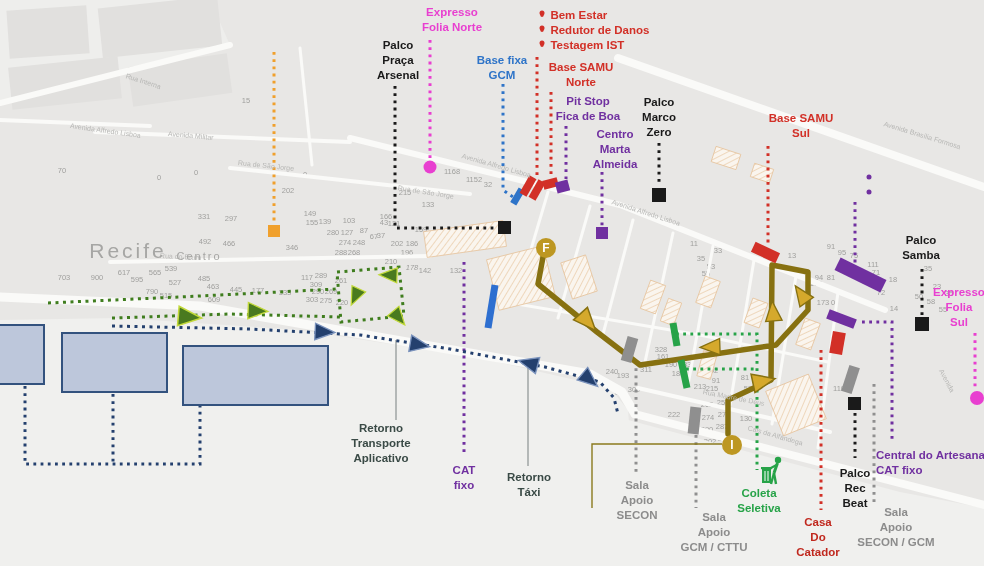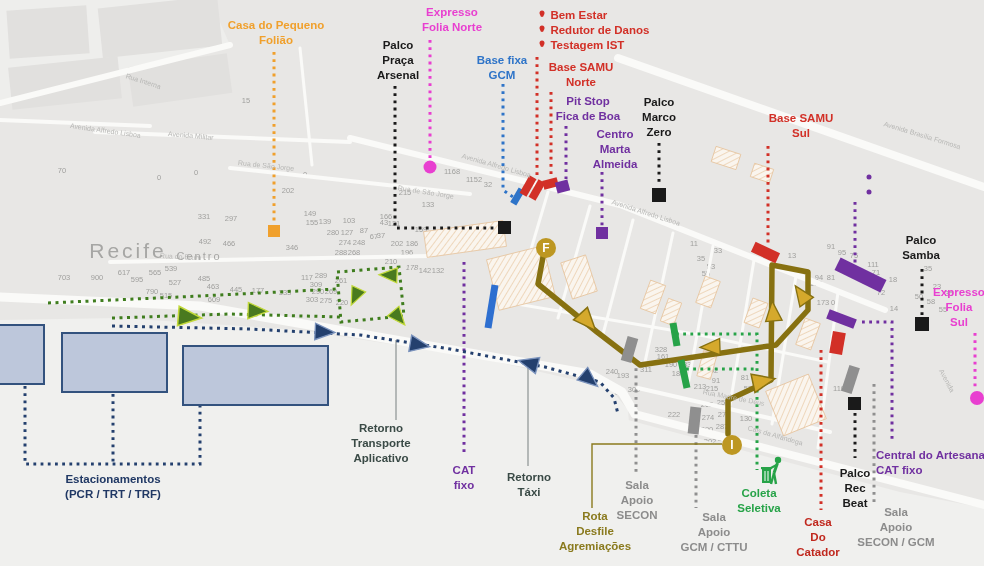--- a/index.html
+++ b/index.html
@@ -55,21 +55,21 @@
       <div class="num" style="left: 345px; top: 242px;">274</div>
       <div class="num" style="left: 359px; top: 242px;">248</div>
       <div class="num" style="left: 341px; top: 252px;">288</div>
       <div class="num" style="left: 354px; top: 252px;">268</div>
       <div class="num" style="left: 397px; top: 243px;">202</div>
       <div class="num" style="left: 412px; top: 243px;">186</div>
       <div class="num" style="left: 407px; top: 252px;">196</div>
       <div class="num" style="left: 391px; top: 261px;">210</div>
       <div class="num" style="left: 412px; top: 267px; font-style: italic;">178</div>
       <div class="num" style="left: 425px; top: 270px;">142</div>
-      <div class="num" style="left: 438px; top: 270px; text-align: right;">132</div>
+      <div class="num" style="left: 456px; top: 270px; text-align: right;">132</div>
       <div class="num" style="left: 421px; top: 229px;">159</div>
       <div class="num" style="left: 64px; top: 277px;">703</div>
       <div class="num" style="left: 97px; top: 277px;">900</div>
       <div class="num" style="left: 124px; top: 272px;">617</div>
       <div class="num" style="left: 137px; top: 279px;">595</div>
       <div class="num" style="left: 155px; top: 272px;">565</div>
       <div class="num" style="left: 171px; top: 268px;">539</div>
       <div class="num" style="left: 175px; top: 282px;">527</div>
       <div class="num" style="left: 152px; top: 291px;">790</div>
       <div class="num" style="left: 166px; top: 295px;">515</div>
@@ -299,22 +299,20 @@
       <div class="street" style="left: 126px; top: 72px; transform: rotate(18deg);">Rua Interna</div>
       <div class="street" style="left: 238px; top: 159px; transform: rotate(6deg);">Rua de São Jorge</div>
       <div class="street" style="left: 398px; top: 184px; transform: rotate(9deg);">Rua de São Jorge</div>
       <div class="street" style="left: 462px; top: 152px; transform: rotate(16deg);">Avenida Alfredo Lisboa</div>
       <div class="street" style="left: 612px; top: 198px; transform: rotate(18deg);">Avenida Alfredo Lisboa</div>
       <div class="street" style="left: 884px; top: 120px; transform: rotate(17deg);">Avenida Brasília Formosa</div>
       <div class="street" style="left: 160px; top: 252px; transform: rotate(3deg);">Rua do Brum</div>
       <div class="street" style="left: 703px; top: 388px; transform: rotate(11deg);">Rua Madre de Deus</div>
       <div class="street" style="left: 748px; top: 424px; transform: rotate(16deg);">Cais da Alfândega</div>
       <div class="street" style="left: 941px; top: 366px; transform: rotate(62deg);">Avenida</div>
-      <div class="lbl" style="left: 276px; top: 33px; color: rgb(240, 160, 44);">Casa do Pequeno
-Folião</div>
       <div class="lbl" style="left: 452px; top: 20px; color: rgb(232, 63, 208);">Expresso
 Folia Norte</div>
       <div class="lbl" style="left: 398px; top: 60px; color: rgb(26, 26, 26);">Palco
 Praça
 Arsenal</div>
       <div class="lbl" style="left: 502px; top: 68px; color: rgb(46, 116, 200);">Base fixa
 GCM</div>
       <div class="lbl left" style="left: 540px; top: 30px; color: rgb(210, 48, 39);">•  Bem Estar
 •  Redutor de Danos
 •  Testagem IST</div>
@@ -330,32 +328,27 @@
 Zero</div>
       <div class="lbl" style="left: 801px; top: 126px; color: rgb(210, 48, 39);">Base SAMU
 Sul</div>
       <div class="lbl" style="left: 921px; top: 248px; color: rgb(26, 26, 26);">Palco
 Samba</div>
       <div class="lbl" style="left: 959px; top: 307px; color: rgb(232, 63, 208);">Expresso
 Folia
 Sul</div>
       <div class="lbl" style="left: 128px; top: 251px; color: rgb(166, 166, 164); font-size: 21px; line-height: 24px; font-weight: 400; letter-spacing: 3px;">Recife</div>
       <div class="lbl" style="left: 199px; top: 256px; color: rgb(166, 166, 164); font-size: 11px; line-height: 14px; font-weight: 400; letter-spacing: 2px;">Centro</div>
-      <div class="lbl" style="left: 113px; top: 487px; color: rgb(32, 56, 100);">Estacionamentos
-(PCR / TRT / TRF)</div>
       <div class="lbl" style="left: 381px; top: 443px; color: rgb(58, 74, 70);">Retorno
 Transporte
 Aplicativo</div>
       <div class="lbl" style="left: 464px; top: 478px; color: rgb(112, 48, 160);">CAT
 fixo</div>
       <div class="lbl" style="left: 529px; top: 485px; color: rgb(58, 74, 70);">Retorno
 Táxi</div>
-      <div class="lbl" style="left: 595px; top: 531px; color: rgb(138, 122, 30);">Rota
-Desfile
-Agremiações</div>
       <div class="lbl" style="left: 637px; top: 500px; color: rgb(140, 140, 140);">Sala
 Apoio
 SECON</div>
       <div class="lbl" style="left: 714px; top: 532px; color: rgb(140, 140, 140);">Sala
 Apoio
 GCM / CTTU</div>
       <div class="lbl" style="left: 759px; top: 501px; color: rgb(39, 163, 72);">Coleta
 Seletiva</div>
       <div class="lbl" style="left: 818px; top: 537px; color: rgb(192, 40, 30);">Casa
 Do

